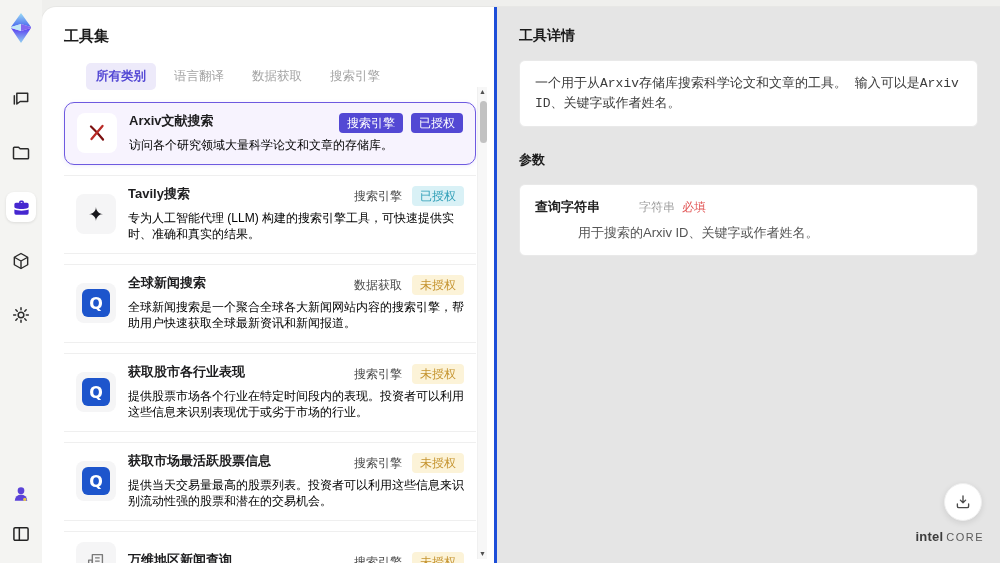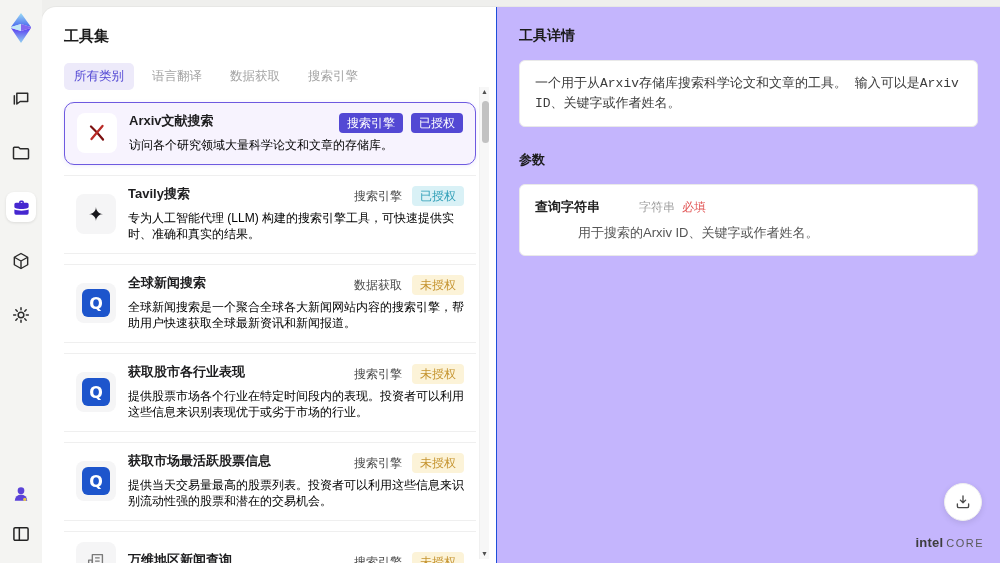--- a/index.html
+++ b/index.html
@@ -23,28 +23,28 @@
   .rail-spacer { flex:1; }
   .rail-bottom { display:flex; flex-direction:column; align-items:center; gap:10px; margin-bottom:14px; }
   
   .main {
     position:absolute; left:42px; top:7px; right:0; bottom:0;
     background:#ffffff; border-top-left-radius:14px;
     display:flex; overflow:hidden;
     box-shadow:0 0 0 1px rgba(0,0,0,.03);
   }
   
-  .list-pane { width:455px; position:relative; padding:20px 0 0 22px; flex:none; border-right:1px solid #1d4ed8; }
+  .list-pane { width:455px; position:relative; padding:20px 0 0 22px; flex:none; border-right:3px solid #1d4ed8; }
   .page-title { font-size:15px; font-weight:bold; color:#1b1b1b; }
   .tabs { display:flex; align-items:center; gap:8px; margin-top:17px; }
   .tab {
     border:none; background:transparent; font-family:inherit;
     font-size:12.5px; color:#a3a3a3; padding:5px 10px; border-radius:5px; cursor:pointer;
   }
-  .tab.active { background:var(--tab-active-bg); color:var(--accent); font-weight:normal; }
+  .tab.active { background:var(--tab-active-bg); color:var(--accent); font-weight:bold;margin-left:22px; }
   .tool-list { margin-top:12px; width:412px; }
   .card {
     display:flex; gap:12px; align-items:center;
     padding:10px 12px; margin-bottom:10px;
     border-top:1px solid #efefef; border-bottom:1px solid #efefef;
     background:#fff; cursor:pointer;
   }
   .card.selected {
     border:1.5px solid var(--selected-border); border-radius:10px;
     background:var(--selected-bg);
@@ -70,41 +70,41 @@
   .tag.plain { background:transparent; color:#4b4b4b; padding:4px 2px; }
   .tag.cyan { background:var(--badge-cyan-bg); color:var(--badge-cyan-text); }
   .tag.yellow { background:var(--badge-yellow-bg); color:var(--badge-yellow-text); }
   .tool-desc { margin-top:4px; font-size:12px; color:#000000; line-height:16.5px; }
   
   .scrollbar { position:absolute; right:7px; top:80px; bottom:4px; width:10px; background:#f7f7f7; border-left:1px solid #f0f0f0; display:flex; flex-direction:column; align-items:center; }
   .scroll-arrow { font-size:7px; color:#505050; line-height:10px; height:10px; flex:none; cursor:pointer; }
   .scroll-track { flex:1; width:100%; position:relative; }
   .scroll-thumb { position:absolute; top:4px; left:1.5px; width:7px; height:42px; border-radius:4px; background:#c2c2c2; cursor:pointer; }
   
-  .detail-pane { flex:1; padding:20px 22px 0 22px; position:relative; background:#c4b5fd; }
+  .detail-pane { flex:1; padding:20px 22px 0 22px; position:relative; background:#e5e5e5; }
   .detail-title { font-size:14px; font-weight:bold; color:#1b1b1b; }
   .section-heading { font-size:13px; font-weight:bold; color:#1b1b1b; margin-top:24px; }
   .intro-box, .param-box {
     margin-top:15px; border:1px solid #e9e9e9; border-radius:6px;
     padding:13px 15px; background:#fff;
   }
   .intro-text { font-size:13px; color:#3c3c3c; line-height:1.5;font-family:Liberation Mono, monospace; }
   .param-head { display:flex; align-items:baseline; gap:7px; }
   .param-name { font-size:13px; font-weight:bold; color:#202020; }
   .param-type { font-size:12px; color:#9c9c9c;margin-left:32px; }
   .param-required { font-size:12px; color:var(--required-red); }
   .param-desc { margin-top:8px; font-size:13px; color:#555;margin-left:43px; }
   
   .download-fab {
     position:absolute; right:18px; bottom:42px; width:38px; height:38px; border-radius:50%;
     background:#fff; border:1px solid #efefef; box-shadow:0 2px 6px rgba(0,0,0,.10);
     display:flex; align-items:center; justify-content:center; cursor:pointer;
   }
   .brand {
-    position:absolute; right:16px; bottom:12px; text-align:center;
+    position:absolute; right:16px; bottom:18px; text-align:center;
     color:#3d3d3d; user-select:none;
   }
   .brand .b1 { font-size:13px; font-weight:bold; letter-spacing:.2px; }
   .brand .b2 { font-size:11px; color:#5a5a5a; letter-spacing:1.5px; margin-left:3px; }
   svg { display:block; }
 </style>
 </head>
 <body>
 
 <div class="rail">

